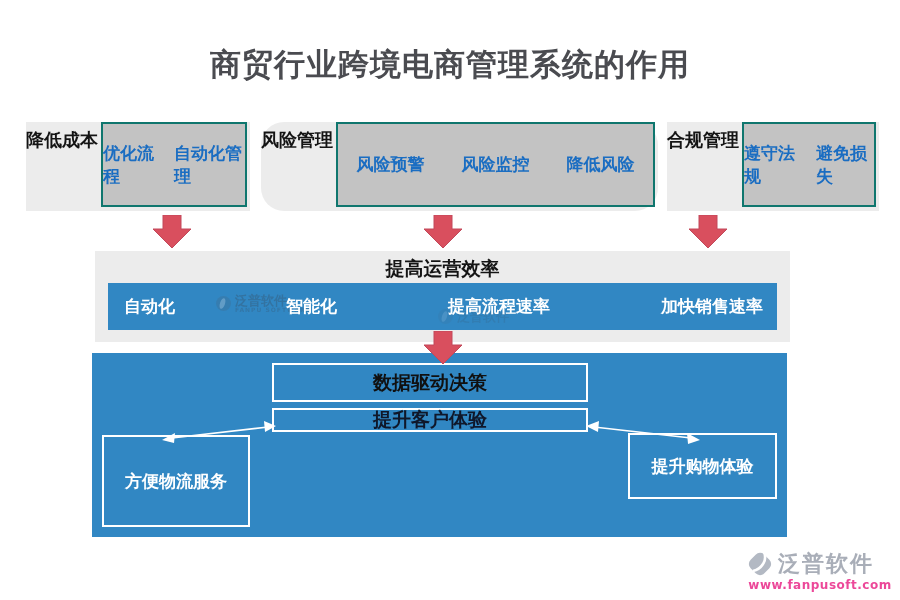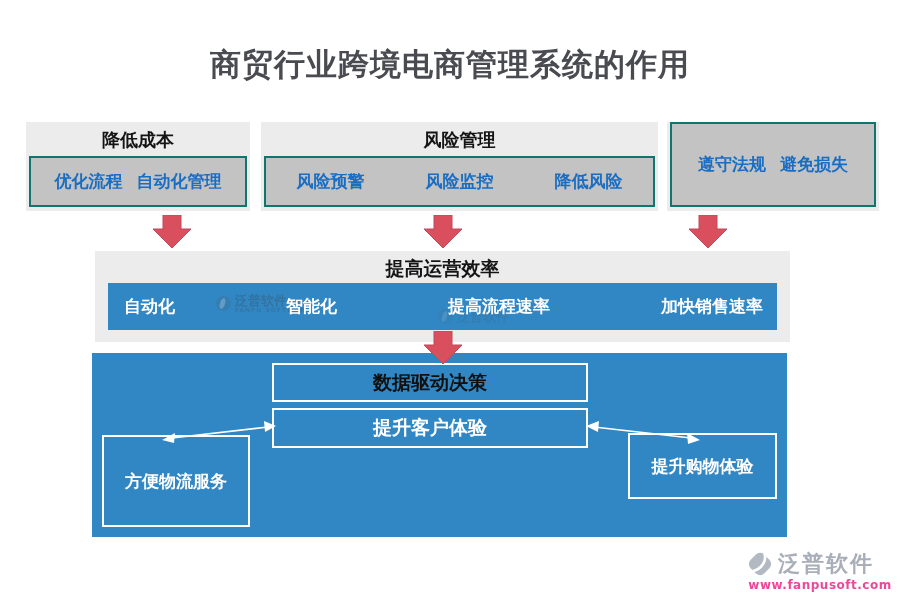--- a/index.html
+++ b/index.html
@@ -4,23 +4,23 @@
 <style>
   html,body{margin:0;padding:0;background:#fff;}
   .canvas{position:relative;width:900px;height:600px;background:#fff;overflow:hidden;
           font-family:"DejaVu Sans","Liberation Sans",sans-serif;}
 
   .title{position:absolute;top:44px;left:0;width:100%;text-align:center;
          font-size:31px;font-weight:bold;color:#4a4b50;letter-spacing:1px;}
 
   
   .sec{position:absolute;top:122px;height:89px;background:#ececec;
-       display:flex;flex-direction:column;box-sizing:border-box;}
+       display:flex;flex-direction:row;box-sizing:border-box;}
   .sec-a{left:26px;width:224px;}
-  .sec-b{left:261px;width:397px;}
+  .sec-b{left:261px;width:397px;border-radius:23px;}
   .sec-c{left:667px;width:212px;}
   .sec-header{height:34px;line-height:36px;text-align:center;
               font-weight:bold;font-size:18px;color:#141414;}
   .sec-inner{margin:0 3px 4px 3px;flex:1;background:#c3c3c3;border:2px solid #0f766e;
              display:flex;align-items:center;font-weight:bold;font-size:17px;color:#1a6dc2;}
   .inner-center{justify-content:center;gap:14px;}
   .inner-spread{justify-content:space-around;}
 
   
   .red-arrow{position:absolute;width:38px;height:33px;}
@@ -48,21 +48,21 @@
                   border-radius:50%;background:rgba(236,240,244,0.55);transform:rotate(18deg);}
   .wm-txt{display:flex;flex-direction:column;line-height:1;}
   .wm-main{font-size:13px;font-weight:bold;color:rgba(55,75,95,0.75);}
   .wm-sub{font-size:6px;color:rgba(55,75,95,0.6);letter-spacing:1px;}
 
   
   .bottom{position:absolute;left:92px;top:353px;width:695px;height:184px;background:#3187c3;}
   .bbox{position:absolute;border:2px solid #ffffff;box-sizing:border-box;
         display:flex;align-items:center;justify-content:center;font-weight:bold;}
   .bbox-1{left:180px;top:10px;width:316px;height:39px;color:#101010;font-size:19px;}
-  .bbox-2{left:180px;top:55px;width:316px;height:40px;color:#ffffff;font-size:19px;}
+  .bbox-2{left:180px;top:55px;width:316px;height:24px;color:#0f172a;font-size:19px;}
   .bbox-left{left:10px;top:82px;width:148px;height:92px;color:#ffffff;font-size:17px;}
   .bbox-right{left:536px;top:80px;width:149px;height:66px;color:#ffffff;font-size:17px;}
   .connectors{position:absolute;left:0;top:0;width:695px;height:184px;}
 
   
   .logo{position:absolute;left:744px;top:549px;width:152px;}
   .logo-row{display:flex;align-items:center;gap:2px;}
   .logo-brand{font-size:22px;color:#a9aeb8;font-weight:bold;letter-spacing:2px;}
   .logo-url{text-align:center;font-size:12px;color:#ec4899;font-weight:bold;
             letter-spacing:0.5px;margin-top:-1px;}
@@ -85,20 +85,21 @@
   <div class="sec sec-b">
     <div class="sec-header">风险管理</div>
     <div class="sec-inner inner-spread">
       <span>风险预警</span>
       <span>风险监控</span>
       <span>降低风险</span>
     </div>
   </div>
 
   <div class="sec sec-c">
+    <div class="sec-header">合规管理</div>
     <div class="sec-inner inner-center">
       <span>遵守法规</span>
       <span>避免损失</span>
     </div>
   </div>
 
   <svg class="red-arrow ra1" viewBox="0 0 38 33">
     <polygon points="10,0 28,0 28,14 38,14 19,33 0,14 10,14" fill="#d94f5e" stroke="#c2485a" stroke-width="1"></polygon>
   </svg>
   <svg class="red-arrow ra2" viewBox="0 0 38 33">

